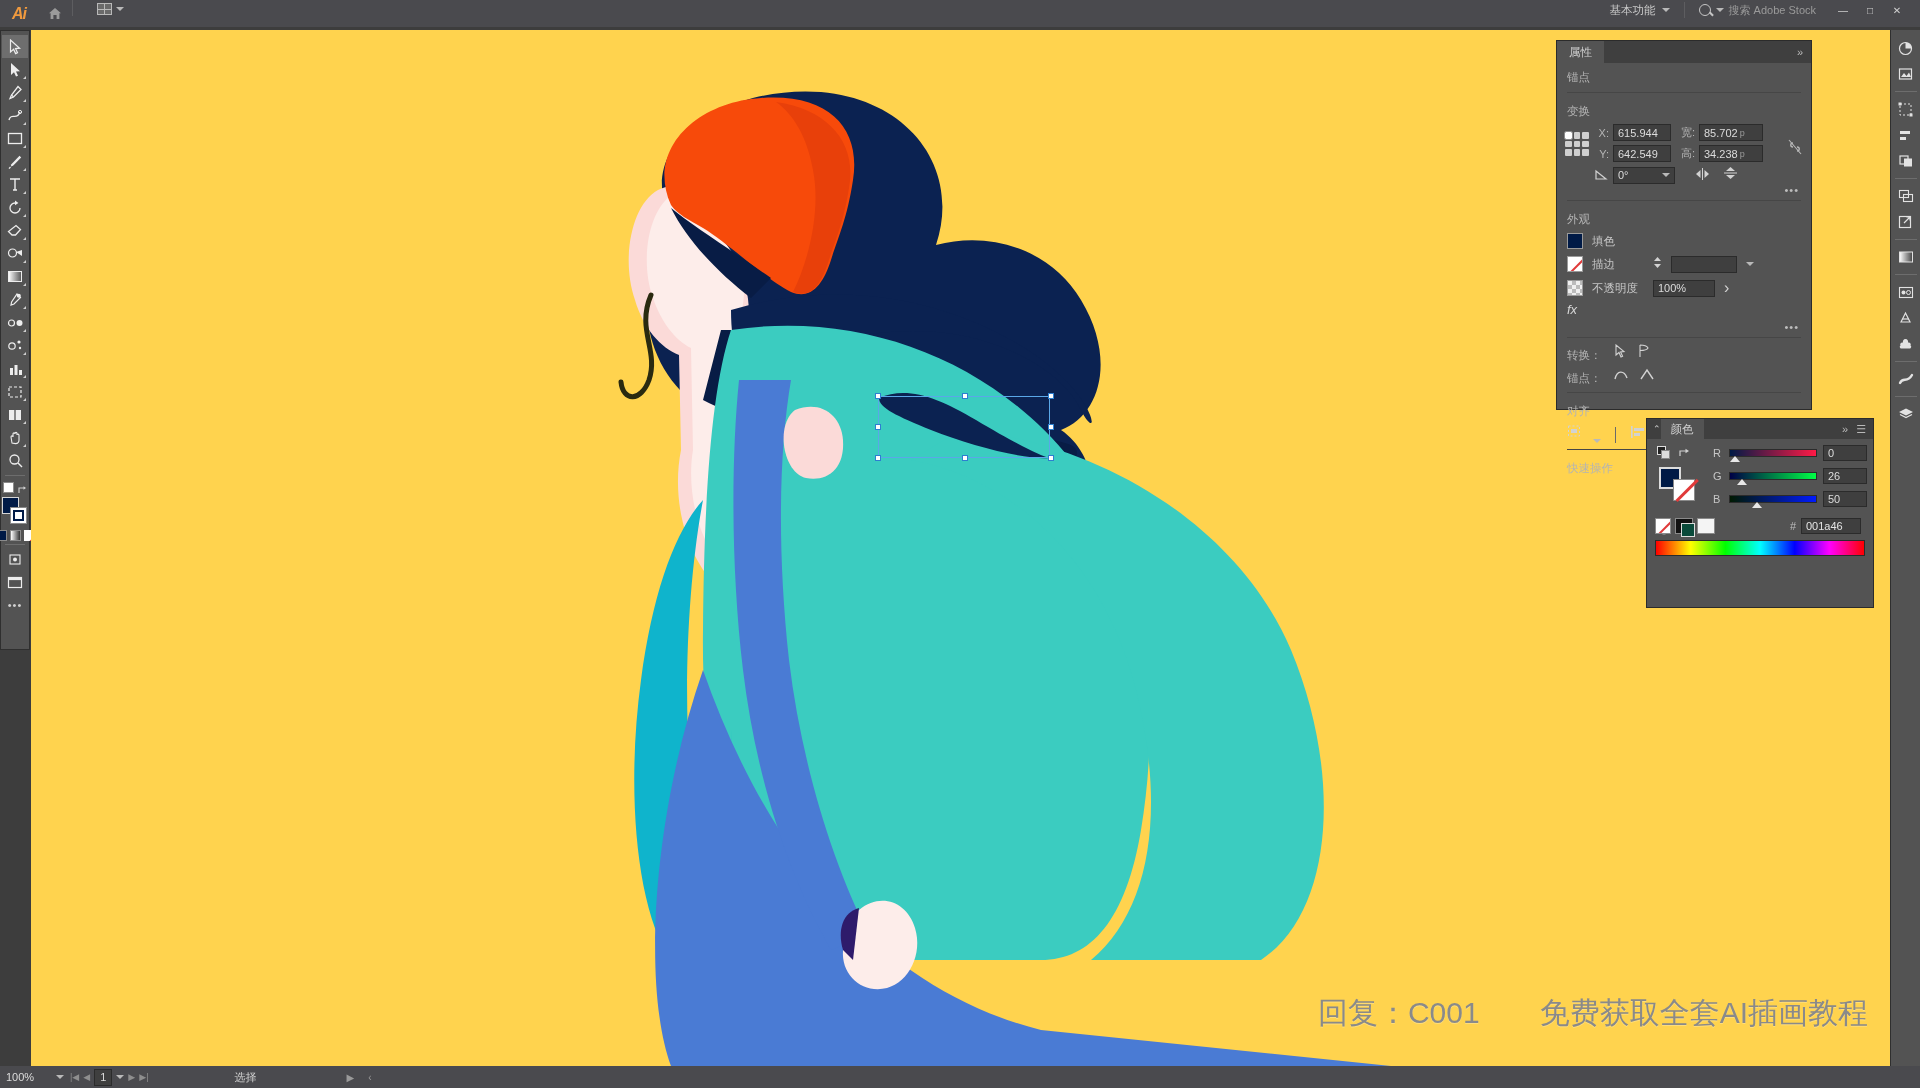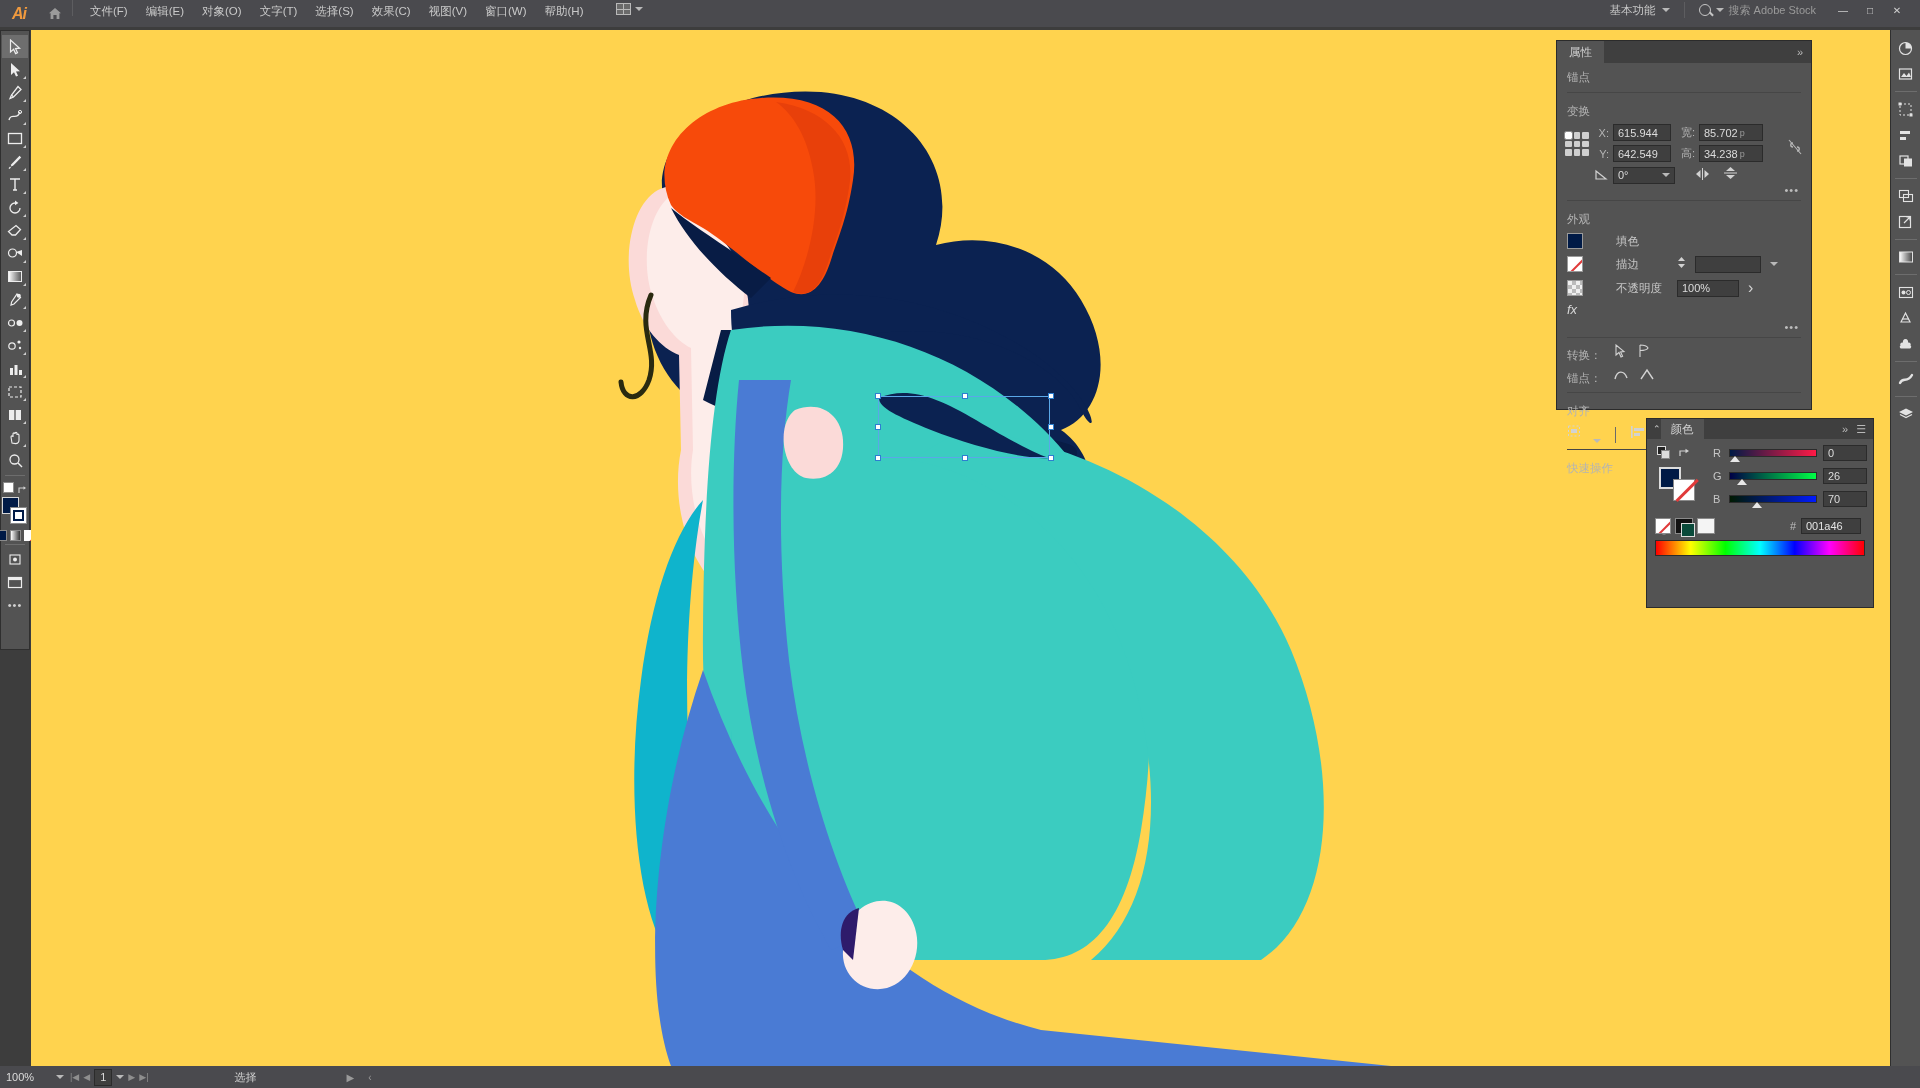--- a/index.html
+++ b/index.html
@@ -103,21 +103,21 @@
   .rot-row { display:flex; align-items:center; gap:5px; margin-top:2px; }
   .sel-mini { background:#3f3f3f; border:1px solid #2b2b2b; height:17px; width:62px;
     display:flex; align-items:center; padding:0 4px; color:#dcdcdc; font-size:11px; }
   .ico { color:#d2d2d2; }
   .appear-row { display:flex; align-items:center; gap:9px; padding:3px 10px; }
   .sw-box { width:16px; height:16px; border:1px solid #9a9a9a; }
   .sw-navy { background:#001a46; }
   .sw-none { background:#fff; position:relative; overflow:hidden; }
   .sw-none:after { content:""; position:absolute; left:-3px; top:7px; width:26px; height:2px;
     background:#e03a3a; transform:rotate(-45deg); }
-  .ar-label { color:#c6c6c6; font-size:11.5px; width:52px;margin-left:24px; }
+  .ar-label { color:#c6c6c6; font-size:11.5px; width:52px; }
   .stroke-w { background:#3f3f3f; border:1px solid #2b2b2b; height:17px; width:66px; }
   .op-val { background:#3f3f3f; border:1px solid #2b2b2b; height:17px; width:62px;
     color:#dcdcdc; font-size:11px; display:flex; align-items:center; padding:0 4px; }
   .fx { color:#d6d6d6; font-size:13px; font-style:italic; padding:2px 10px 4px 10px; }
   .ellipsis { color:#bdbdbd; font-size:11px; text-align:right; padding-right:12px; letter-spacing:1px; }
   .mini-row2 { display:flex; align-items:flex-end; gap:10px; padding:2px 10px; }
   .mini-lbl { color:#b4b4b4; font-size:11.5px; width:36px; }
 
   
   .colorpanel { position:absolute; left:1646px; top:418px; width:228px; height:190px;
@@ -175,31 +175,20 @@
 <div id="app">
 
   <div class="menubar">
     <div class="ai-logo">Ai</div>
     <div class="home-ic">
       <svg width="14" height="13" viewBox="0 0 14 13">
           <path d="M7 1 L13 6.2 L11.4 6.2 L11.4 12 L8.6 12 L8.6 8 L5.4 8 L5.4 12 L2.6 12 L2.6 6.2 L1 6.2 Z" fill="#9a9a9a"></path>
         </svg>
     </div>
     <div class="menu-sep"></div>
-    <div class="menu-items">
-      <div class="menu-item">文件(F)</div>
-      <div class="menu-item">编辑(E)</div>
-      <div class="menu-item">对象(O)</div>
-      <div class="menu-item">文字(T)</div>
-      <div class="menu-item">选择(S)</div>
-      <div class="menu-item">效果(C)</div>
-      <div class="menu-item">视图(V)</div>
-      <div class="menu-item">窗口(W)</div>
-      <div class="menu-item">帮助(H)</div>
-    </div>
     <div class="arrange-btn">
       <div class="arrange-grid">
           <i></i>
           <i></i>
           <i></i>
           <i></i>
         </div>
       <div class="cv"></div>
     </div>
 
@@ -464,20 +453,21 @@
         <div class="handle" style="left:83px;top:-4px"></div>
         <div class="handle" style="left:169px;top:-4px"></div>
         <div class="handle" style="left:-4px;top:27px"></div>
         <div class="handle" style="left:169px;top:27px"></div>
         <div class="handle" style="left:-4px;top:58px"></div>
         <div class="handle" style="left:83px;top:58px"></div>
         <div class="handle" style="left:169px;top:58px"></div>
       </div>
 
       <div class="wm">
+        <div class="l2">回复：C001　　免费获取全套AI插画教程</div>
       </div>
     </div>
   </div>
 
   <div class="dockstrip">
     <div class="dtool">
       <svg width="15" height="15" viewBox="0 0 15 15">
           <circle cx="7.5" cy="7.5" r="6" fill="none" stroke="#e2e2e2" stroke-width="1.2"></circle>
           <path d="M7.5 1.5 A6 6 0 0 1 13.5 7.5 L7.5 7.5 Z" fill="#e2e2e2"></path>
         </svg>
@@ -774,21 +764,21 @@
           <span class="track t-g">
               <i class="thumb" style="left:8%"></i>
             </span>
           <span class="sval">26</span>
         </div>
         <div class="srow">
           <span class="slab">B</span>
           <span class="track t-b">
               <i class="thumb" style="left:25%"></i>
             </span>
-          <span class="sval">70</span>
+          <span class="sval">50</span>
         </div>
       </div>
     </div>
     <div class="cp-bottom">
       <span class="cb-none"></span>
       <span class="cb-black"></span>
       <span class="cb-white"></span>
       <span class="hexwrap">
         <span class="hexsym">#</span>
         <span class="hexval">001a46</span>

